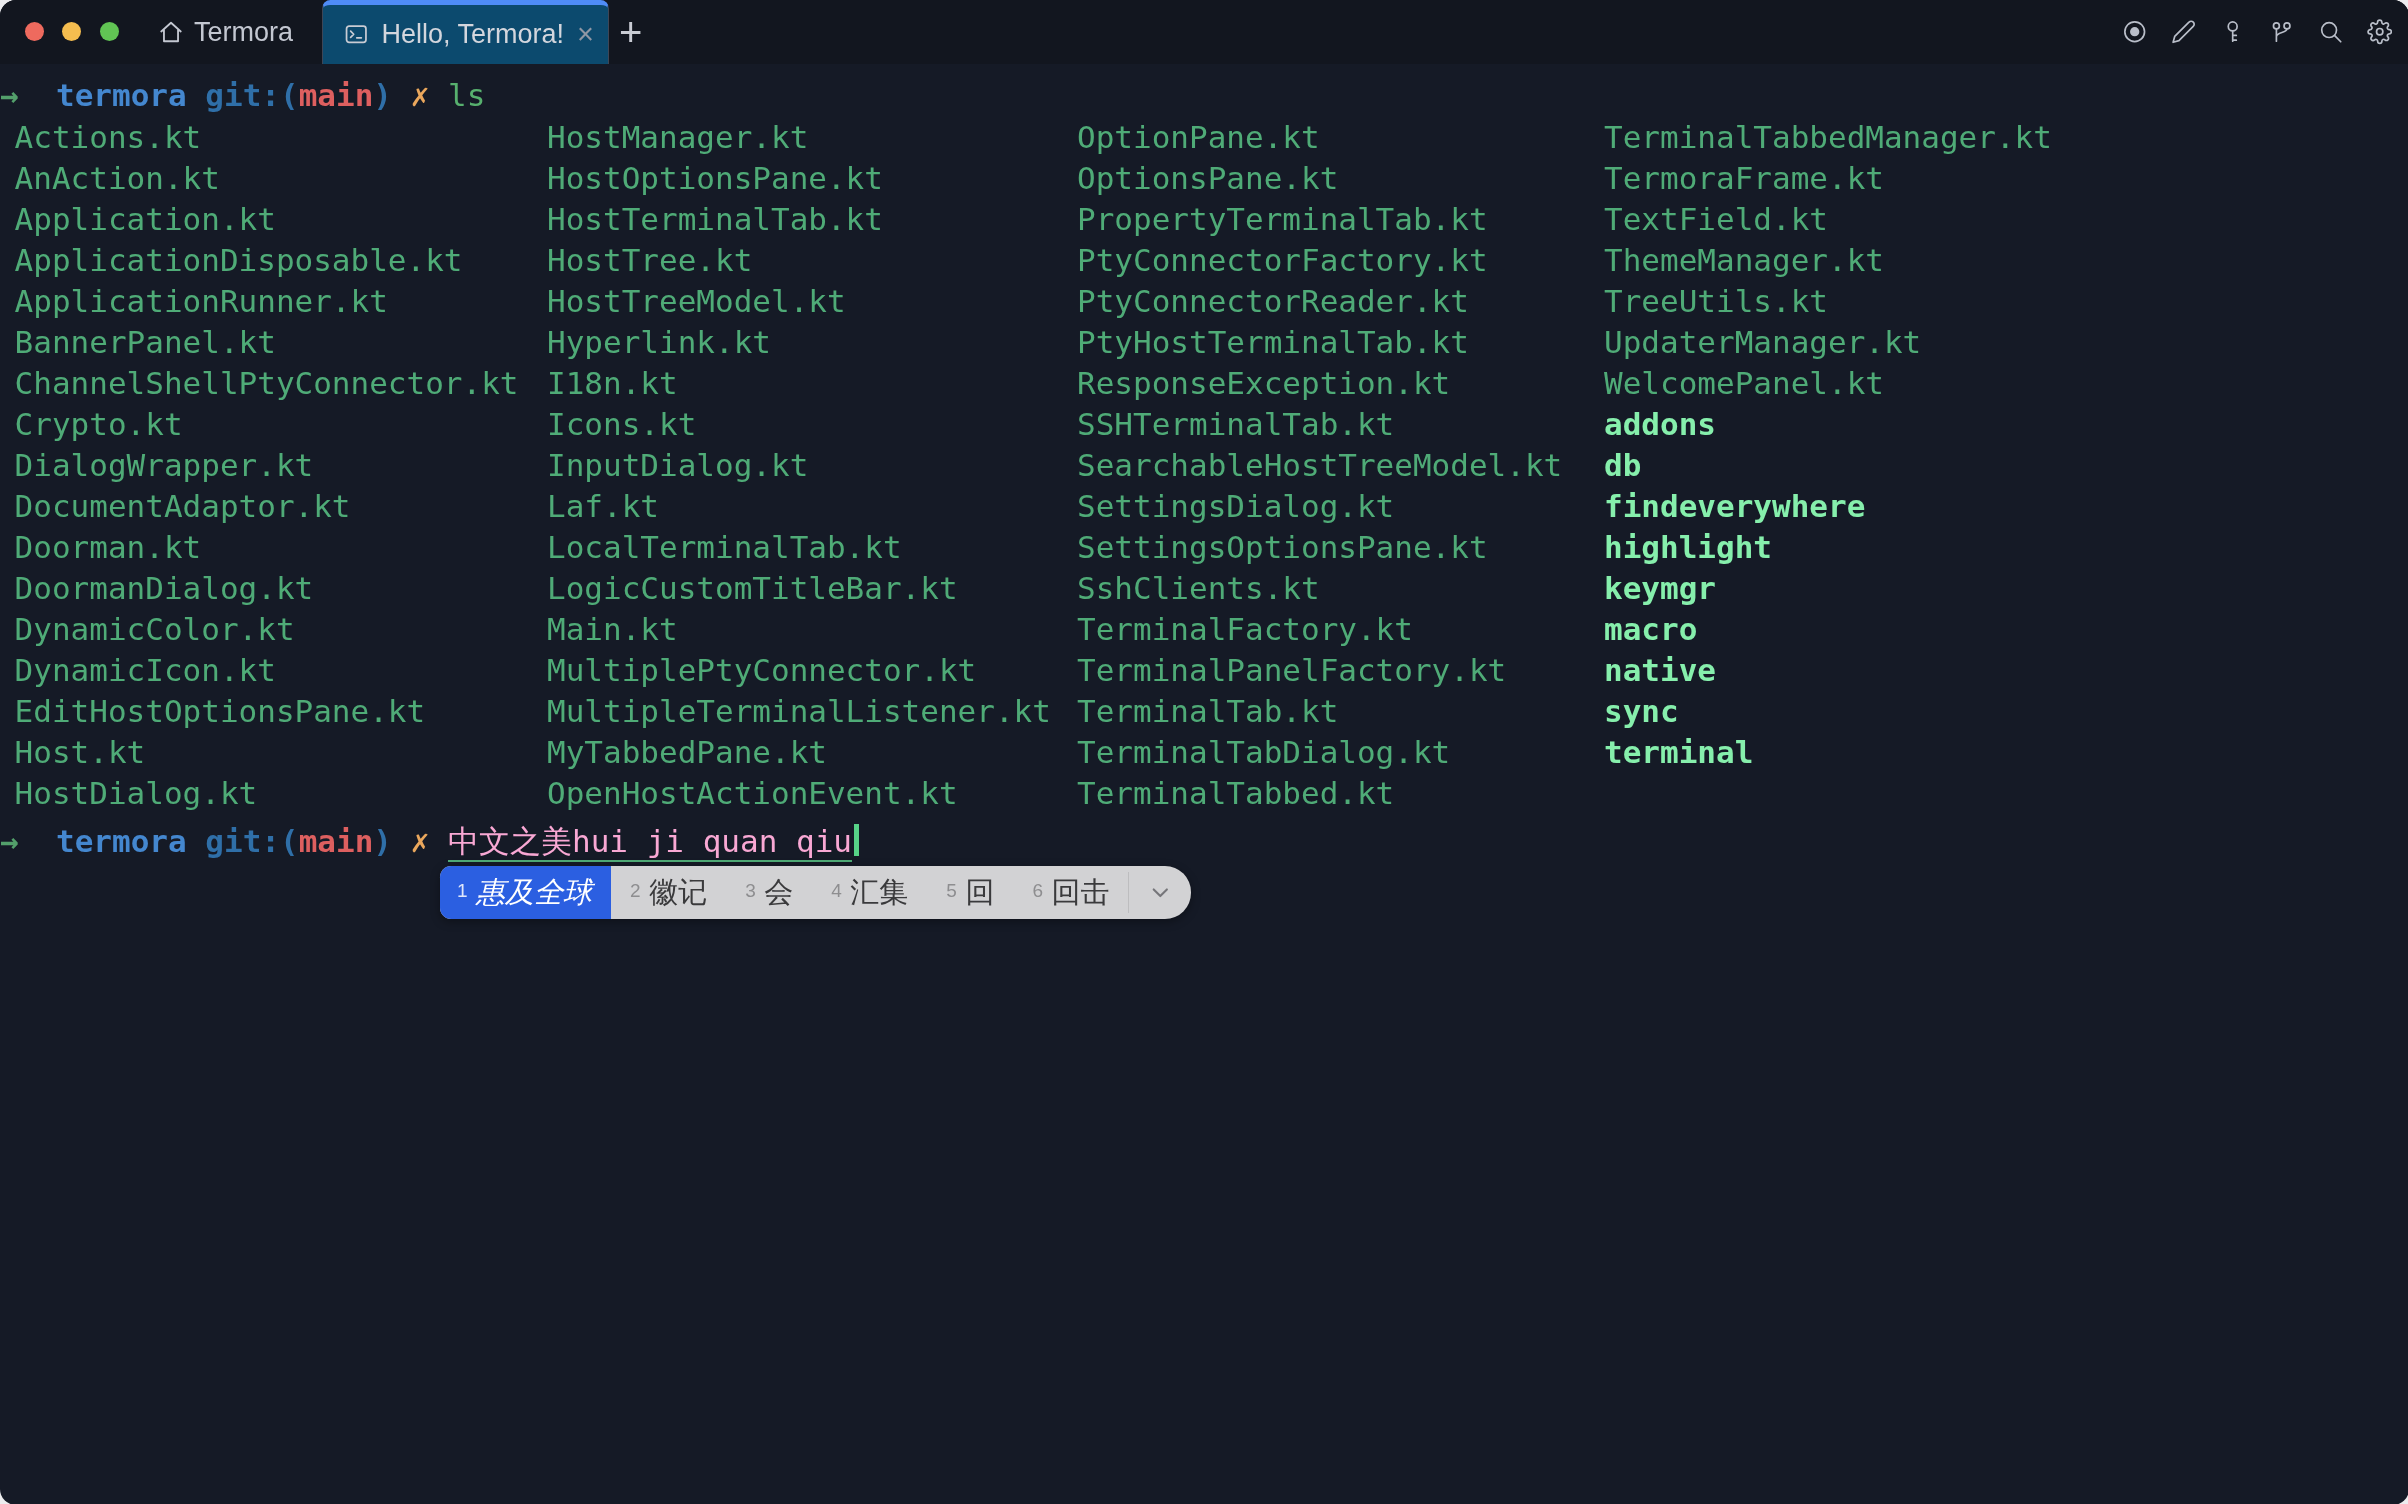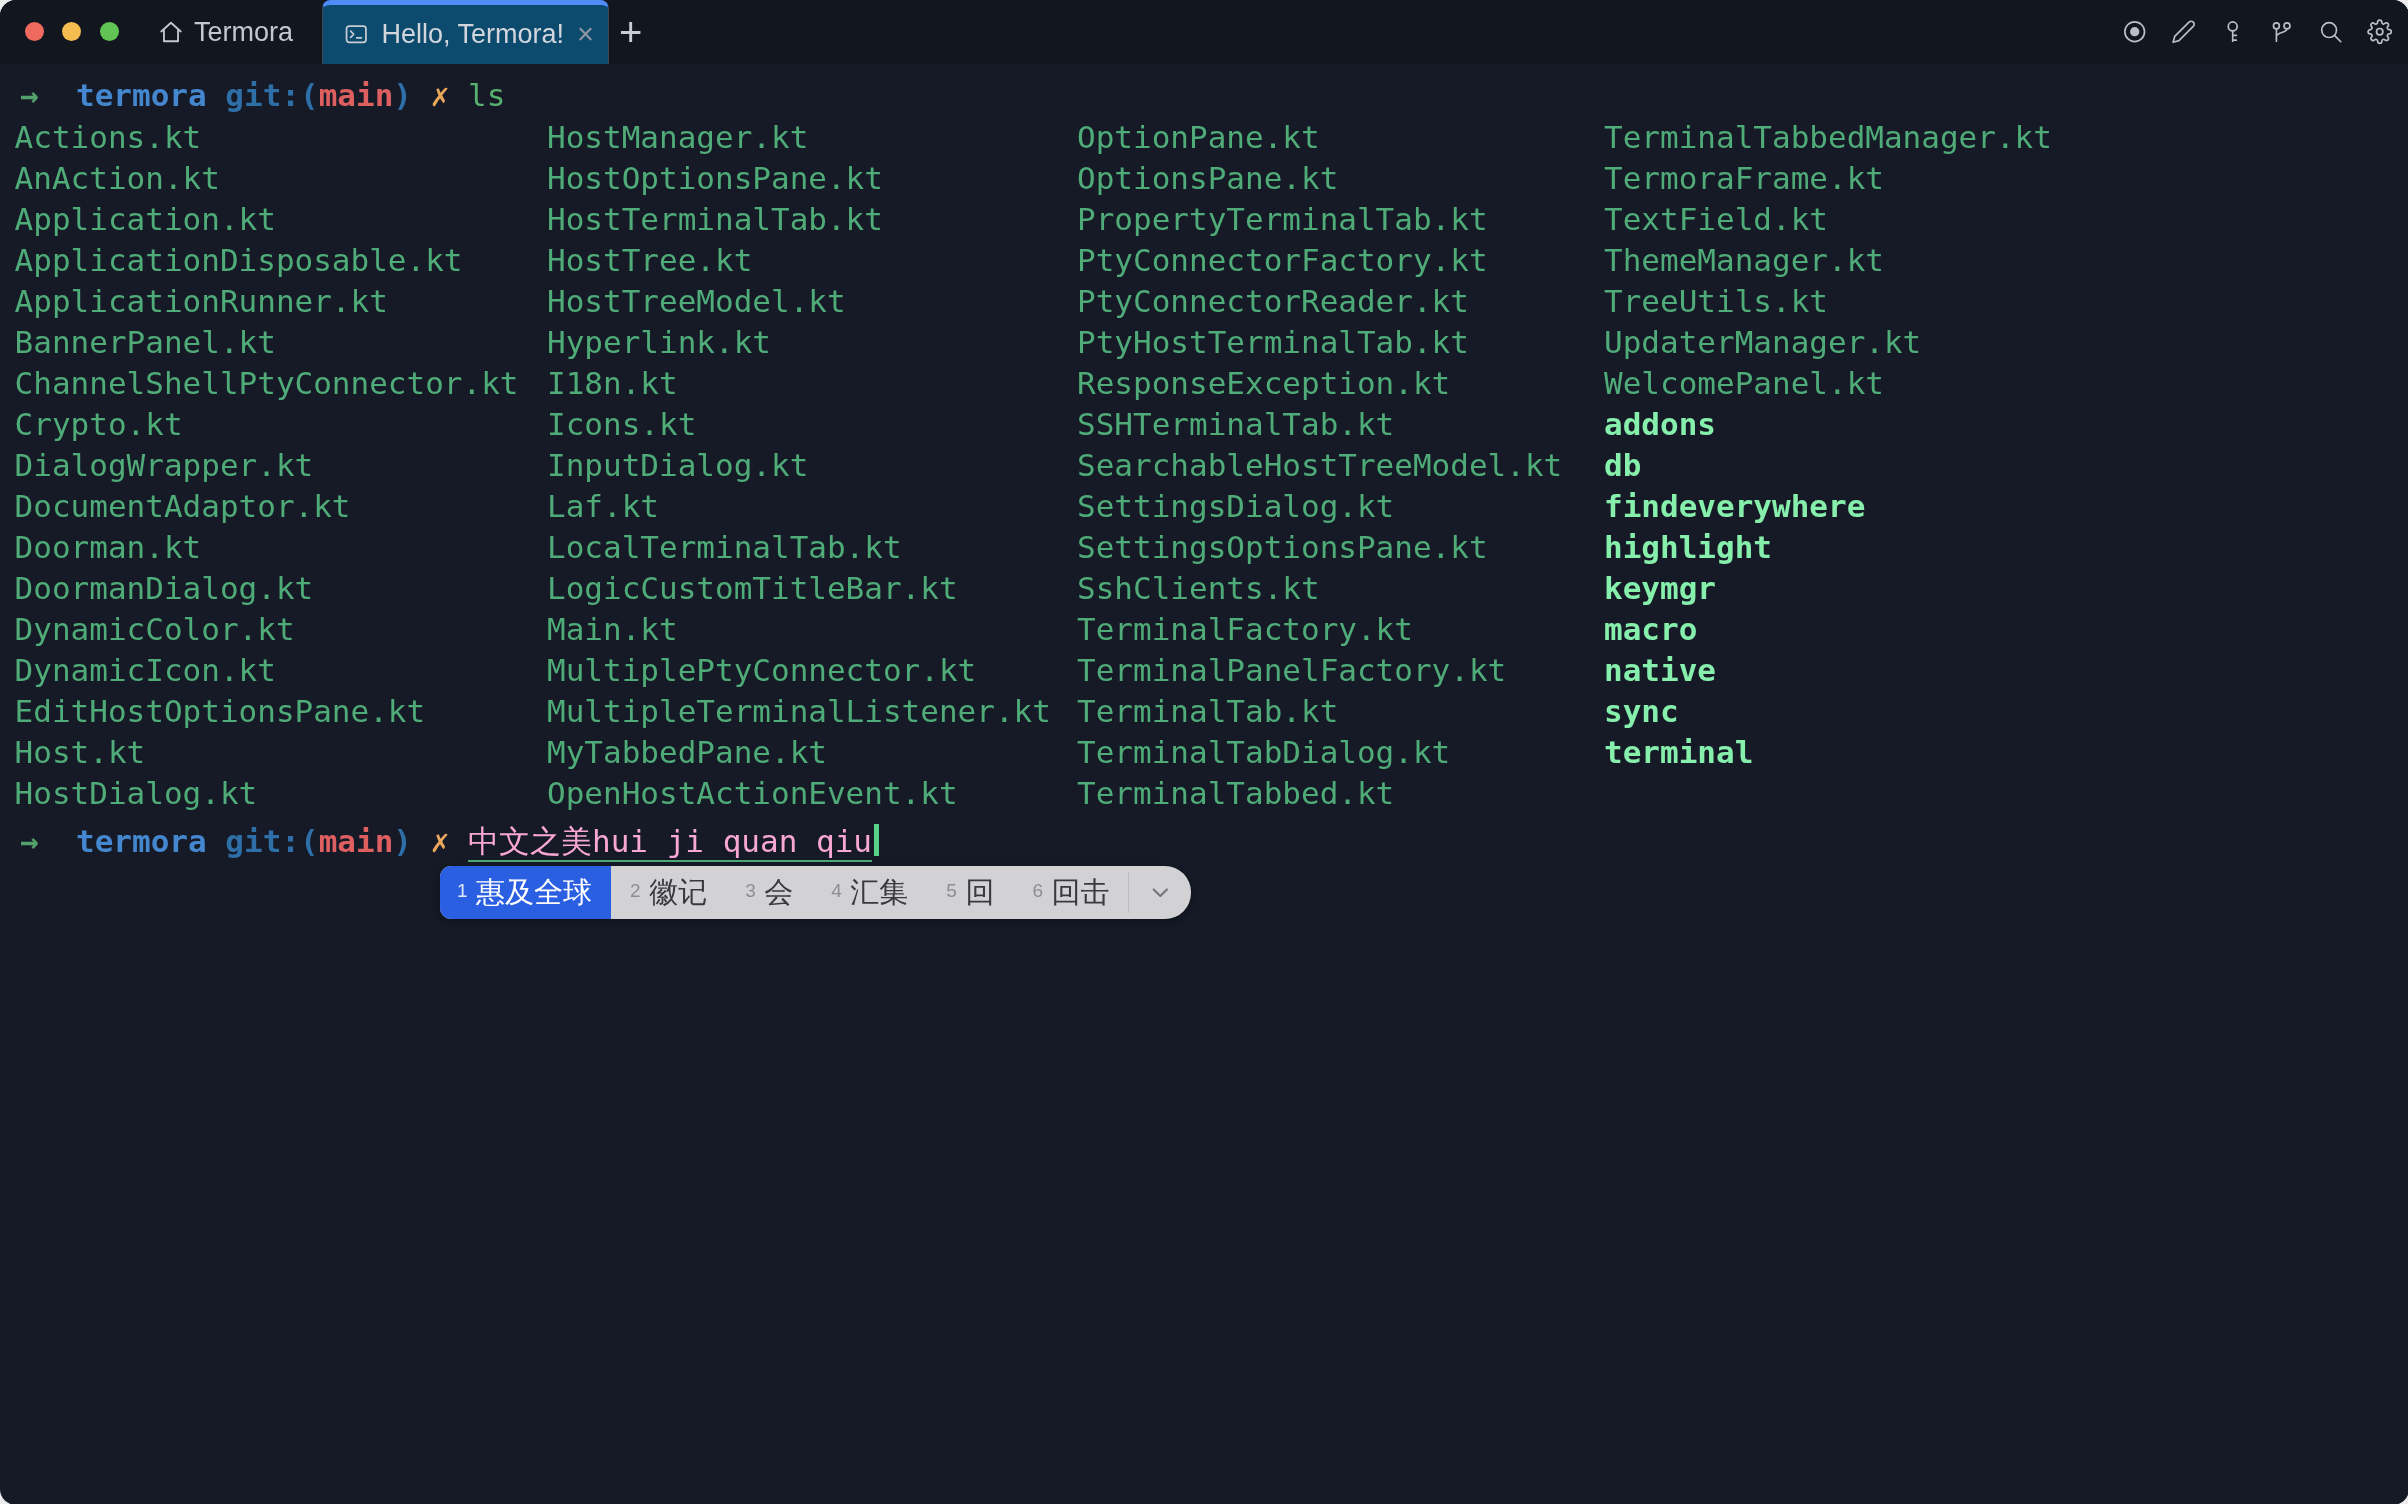--- a/index.html
+++ b/index.html
@@ -21,21 +21,21 @@
   .tab-label{font-family:"Liberation Sans","DejaVu Sans",sans-serif;font-size:27px;color:#d3d6dd;
     white-space:nowrap;flex:1;}
   .tab-close{font-family:"Liberation Sans","DejaVu Sans",sans-serif;font-size:29px;color:#9097a4;
     line-height:1;cursor:default;}
   .new-tab{position:absolute;left:619px;top:0;height:64px;display:flex;align-items:center;
     font-family:"Liberation Sans","DejaVu Sans",sans-serif;font-size:40px;font-weight:400;color:#c9ccd4;}
   .tb-icons{position:absolute;right:17px;top:0;height:64px;display:flex;align-items:center;gap:23.5px;}
   .tb-icons svg{width:25.4px;height:25.4px;color:#b9bec9;}
   
   .term{position:absolute;left:0;top:64px;right:0;bottom:0;font-size:31px;line-height:41px;}
-  .pline{position:absolute;left:20px;white-space:pre;}
+  .pline{position:absolute;left:0;white-space:pre;}
   .p1{top:11.3px;}
   .p2{top:757px;}
   .c-arrow{color:#53a06b;font-weight:bold;}
   .c-dir{color:#4487cf;font-weight:bold;}
   .c-git{color:#2f6fa8;font-weight:bold;}
   .c-branch{color:#dd5f5f;font-weight:bold;}
   .c-dirty{color:#eaa75c;font-weight:bold;}
   .c-cmd{color:#57b06e;}
   .compose{color:#f9a8d4;border-bottom:2.8px solid #4fab77;padding-bottom:0.9px;}
   .cursor{display:inline-block;width:4.7px;height:32px;background:#57d388;vertical-align:-3.8px;margin-left:1.9px;}
@@ -47,21 +47,21 @@
   
   .ime{position:absolute;left:440px;top:802px;height:53px;background:#d2d2d4;
     border-radius:11.3px 26px 26px 11.3px;display:flex;align-items:stretch;
     font-family:"Liberation Sans","DejaVu Sans",sans-serif;box-shadow:0 2.8px 9.4px rgba(0,0,0,.35);}
   .cands{display:flex;align-items:stretch;}
   .cand{display:flex;align-items:center;padding:0 19px;gap:8.5px;}
   .cand .num{font-size:19px;color:#8e8e90;transform:translateY(-1.9px);}
   .cand .txt{font-size:29px;color:#3a3a3c;white-space:nowrap;}
   .cand.selected{background:#2b5fe1;border-radius:11.3px 0 0 11.3px;padding:0 19px 0 17px;}
   .cand.selected .num{color:rgba(255,255,255,.85);}
-  .cand.selected .txt{color:#ffffff;}
+  .cand.selected .txt{color:#ffffff;font-style:italic;}
   .ime-divider{width:0.9px;background:#bdbdbf;margin:5.6px 0;}
   .ime-more{width:62px;display:flex;align-items:center;justify-content:center;color:#76767a;}
   .ime-more svg{width:22.6px;height:22.6px;}
 </style>
 </head>
 <body>
 
 <div class="window">
 
   <div class="titlebar">

